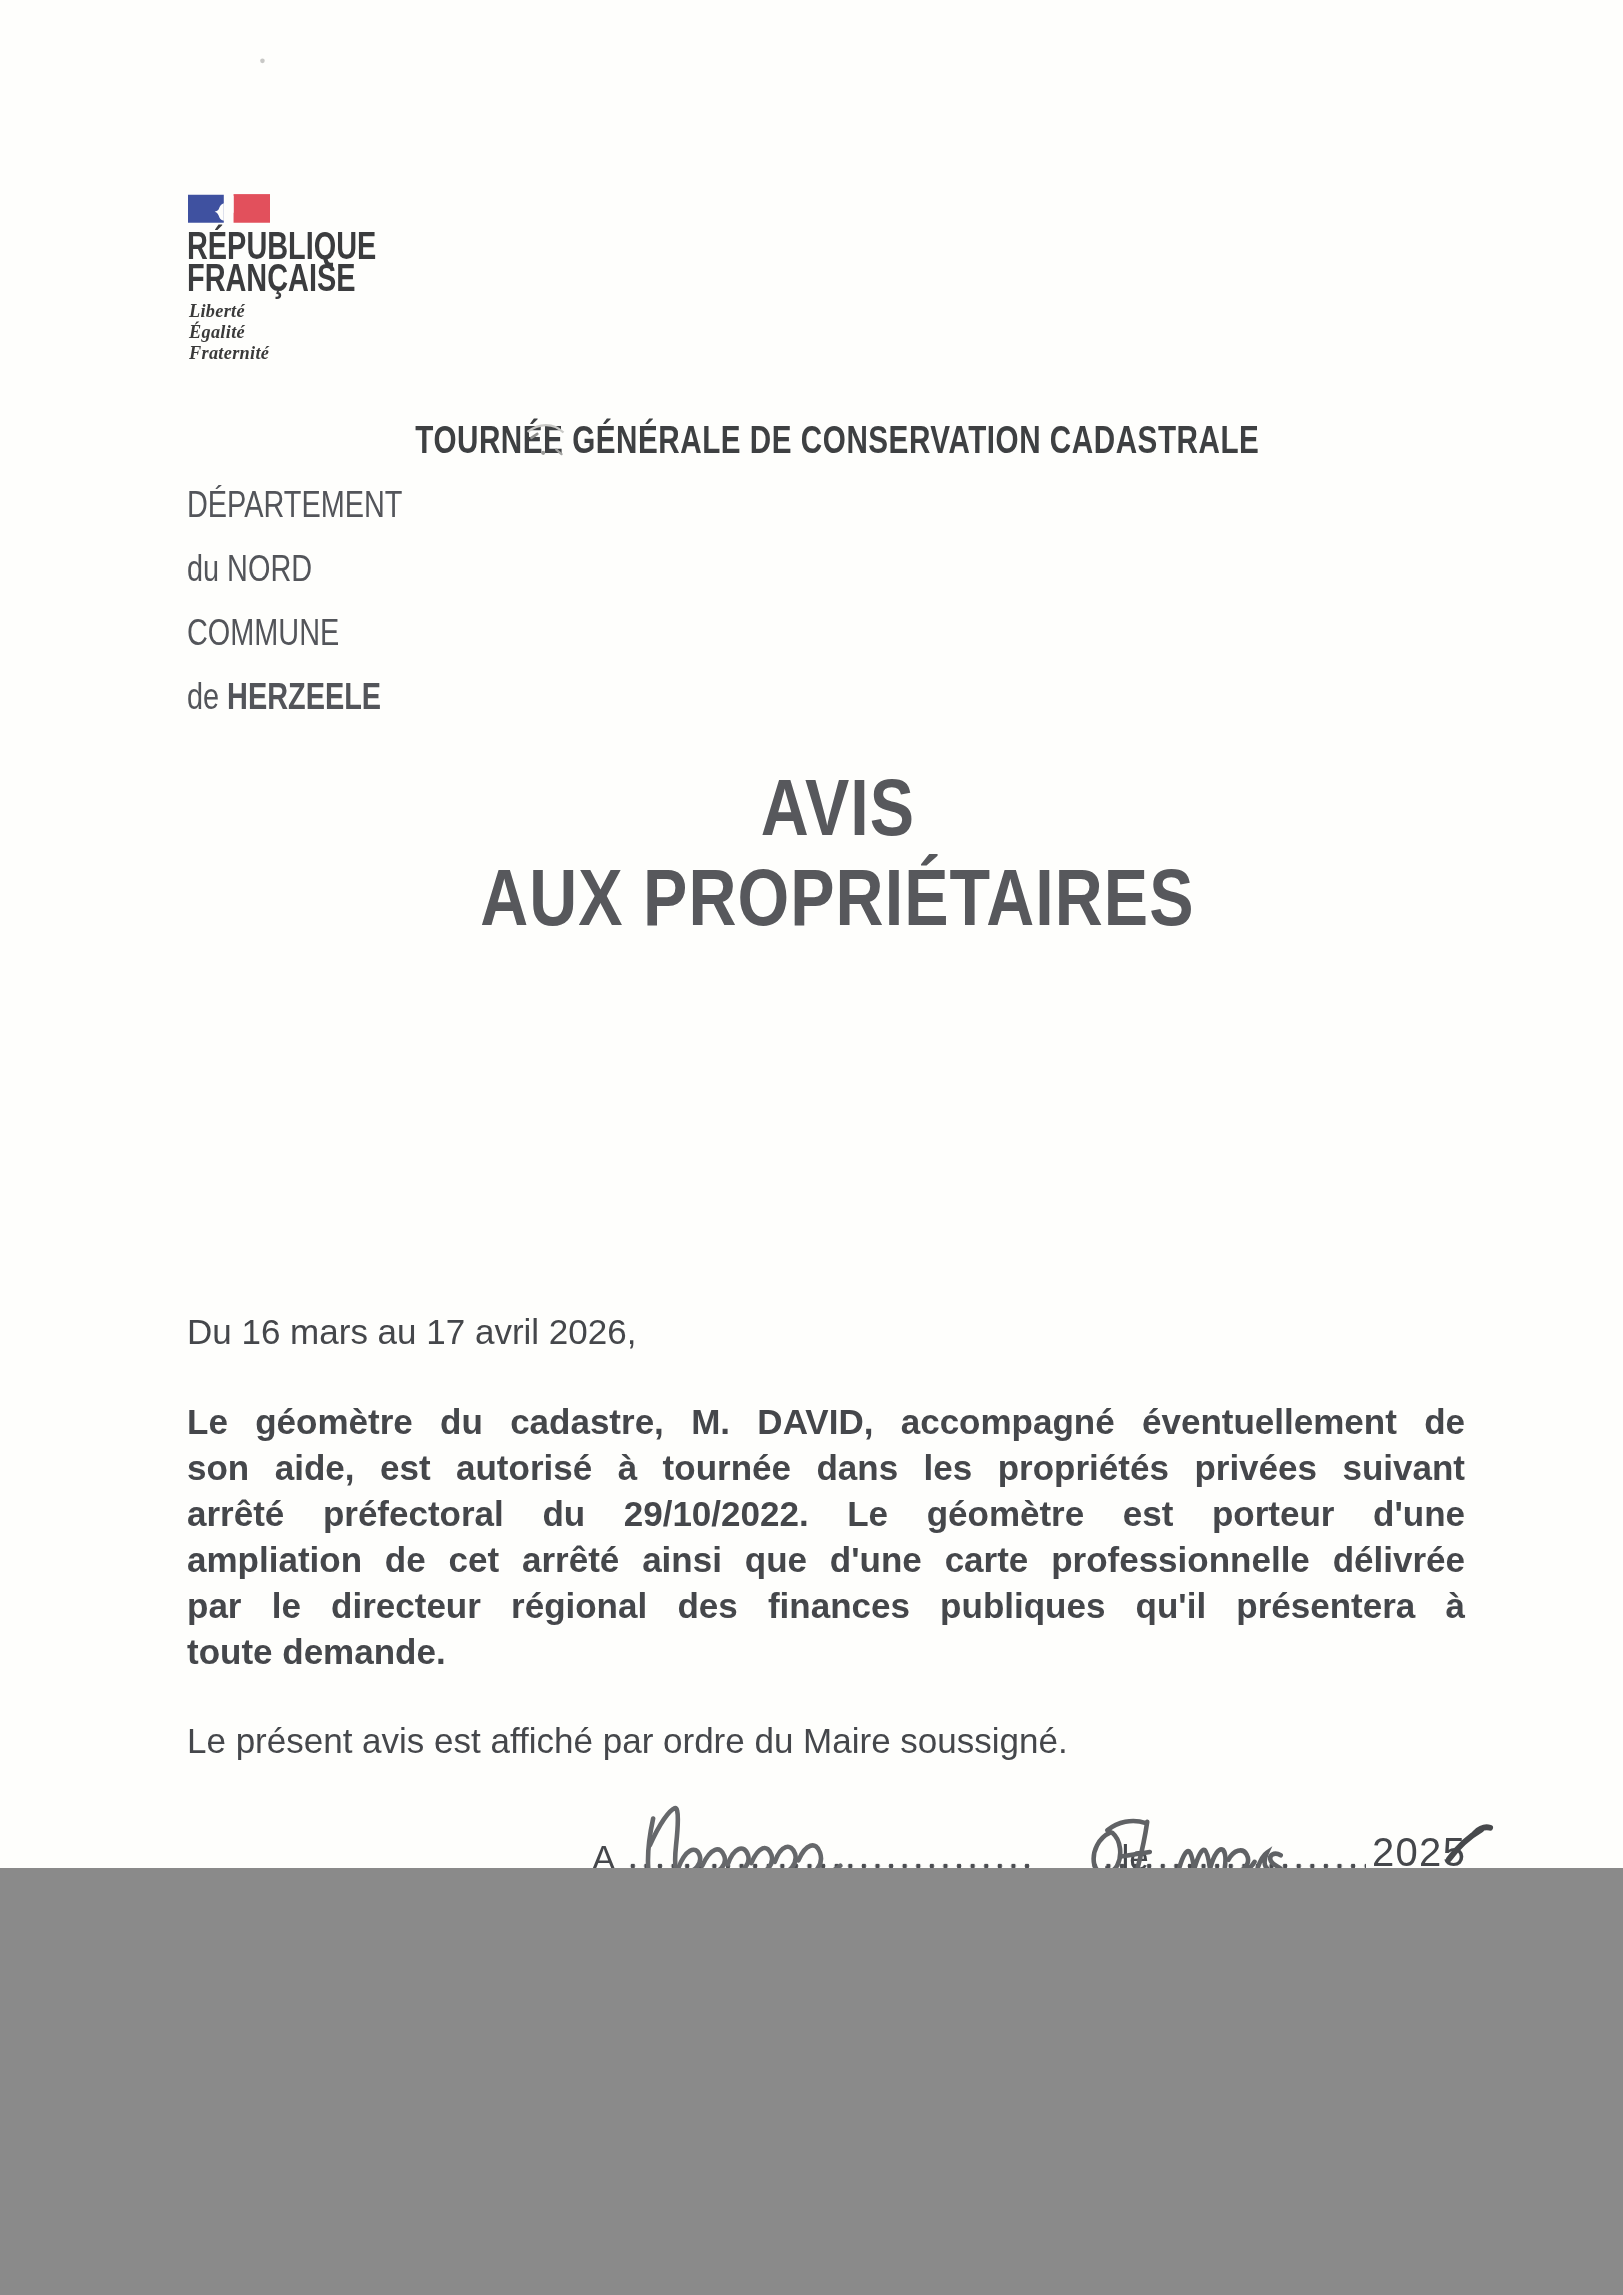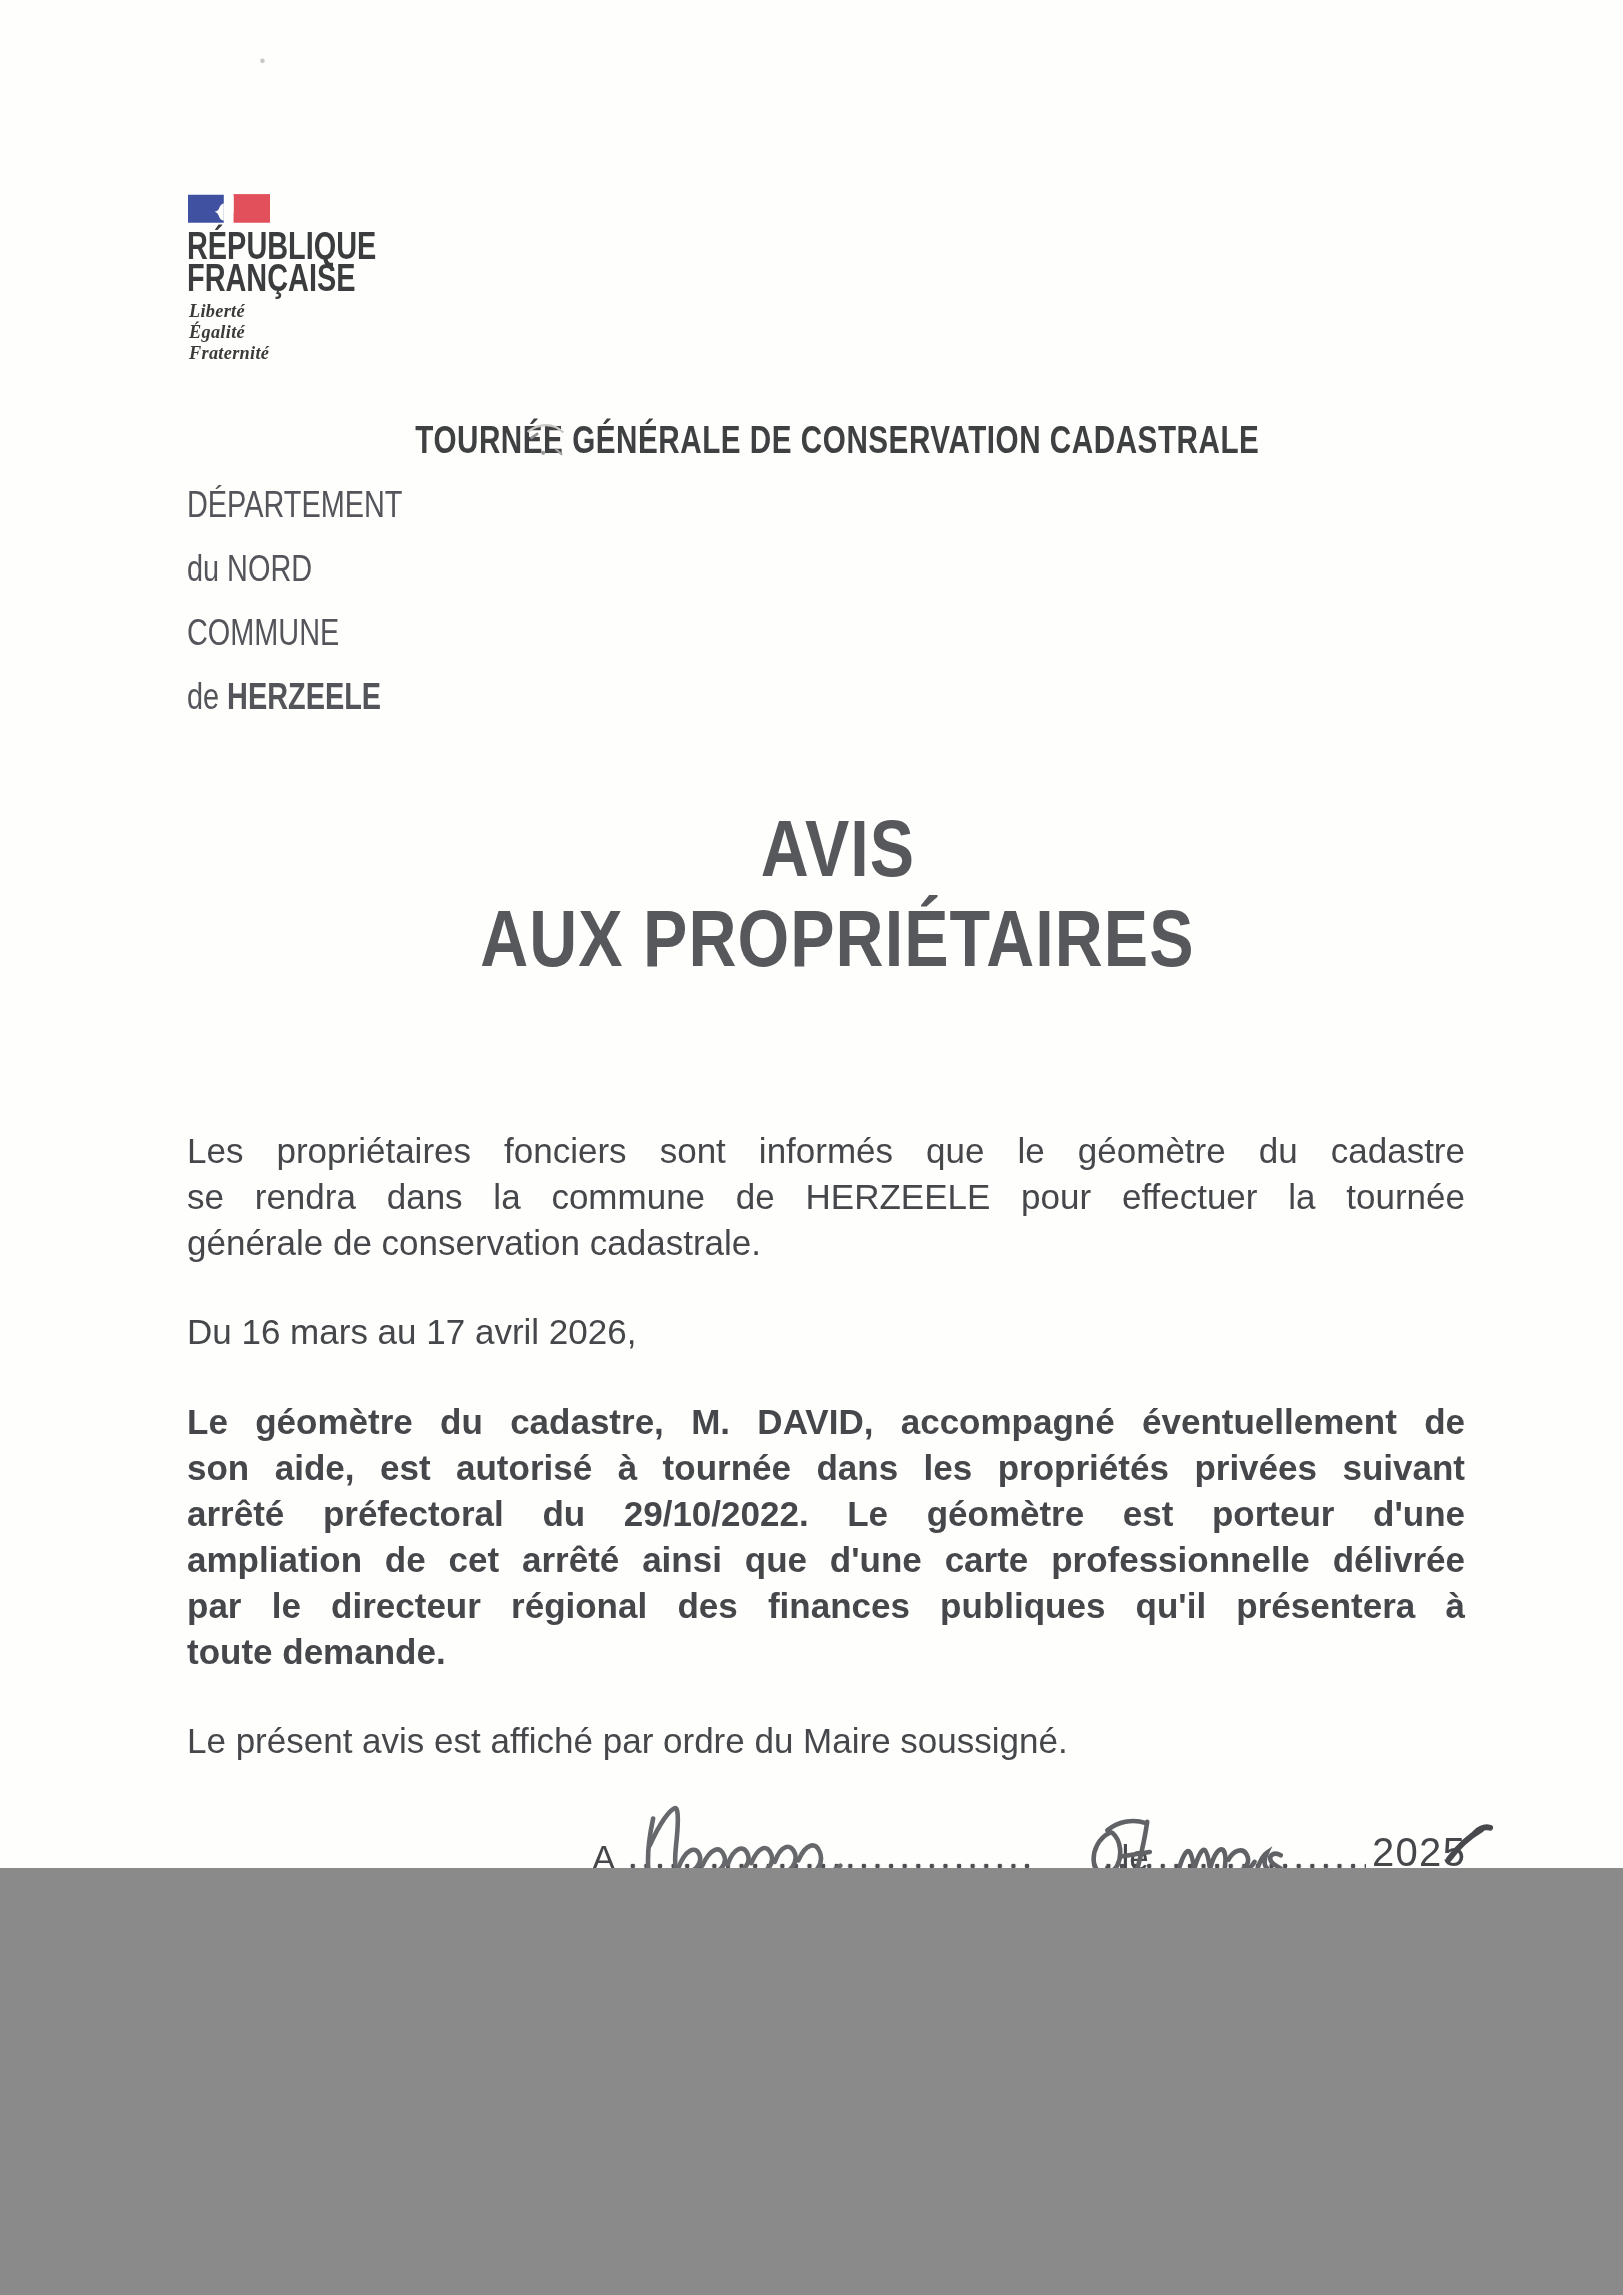--- a/index.html
+++ b/index.html
@@ -33,21 +33,21 @@
   .tournee .sq{display:inline-block;transform:scaleX(.76);transform-origin:center;letter-spacing:0.7px;}
 
   .dept{
     font-size:37px;line-height:64px;color:#53555a;white-space:nowrap;
   }
   .dept .sq{display:inline-block;transform:scaleX(.78);transform-origin:left center;}
   .dept .b{font-weight:bold;}
 
   .main-title{
     width:1571px;text-align:center;
-    font-weight:bold;font-size:80px;line-height:90px;color:#57585c;white-space:nowrap;margin-top:41px;
+    font-weight:bold;font-size:80px;line-height:90px;color:#57585c;white-space:nowrap;
   }
   .main-title .sq{display:inline-block;transform:scaleX(.83);transform-origin:center;letter-spacing:1.3px;}
 
   
   .body-txt{font-size:35px;line-height:46px;color:#45474b;}
   .jlines{width:1278px;}
   .jlines div{text-align:justify;text-align-last:justify;}
   .jlines div:last-child{text-align-last:left;}
 
   
@@ -96,25 +96,20 @@
     <div><span class="sq"><span>du </span><span>NORD</span></span></div>
     <div><span class="sq">COMMUNE</span></div>
     <div><span class="sq"><span>de </span><span class="b">HERZEELE</span></span></div>
   </div>
 
   <div class="abs main-title" style="left:52px;top:763px;">
     <div><span class="sq">AVIS</span></div>
     <div><span class="sq">AUX PROPRIÉTAIRES</span></div>
   </div>
 
-  <div class="abs body-txt jlines" style="left:187px;top:1128px;">
-      <div>Les propriétaires fonciers sont informés que le géomètre du cadastre</div>
-      <div>se rendra dans la commune de HERZEELE pour effectuer la tournée</div>
-      <div>générale de conservation cadastrale.</div>
-    </div>
 
   <div class="abs body-txt" style="left:187px;top:1309px;">Du 16 mars au 17 avril 2026,</div>
 
   <div class="abs body-txt jlines" style="left:187px;top:1399px;font-weight:bold;">
       <div>Le géomètre du cadastre, M. DAVID, accompagné éventuellement de</div>
       <div>son aide, est autorisé à tournée dans les propriétés privées suivant</div>
       <div>arrêté préfectoral du 29/10/2022. Le géomètre est porteur d'une</div>
       <div>ampliation de cet arrêté ainsi que d'une carte professionnelle délivrée</div>
       <div>par le directeur régional des finances publiques qu'il présentera à</div>
       <div>toute demande.</div>

